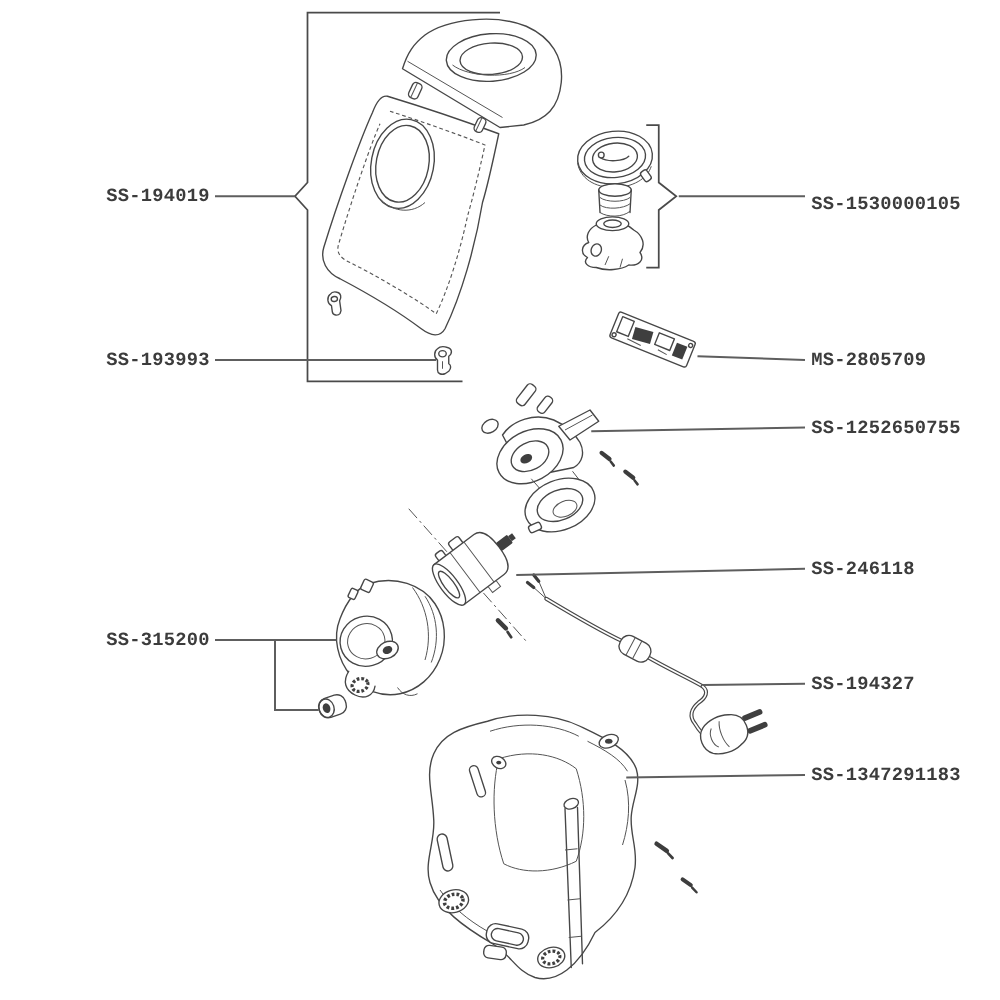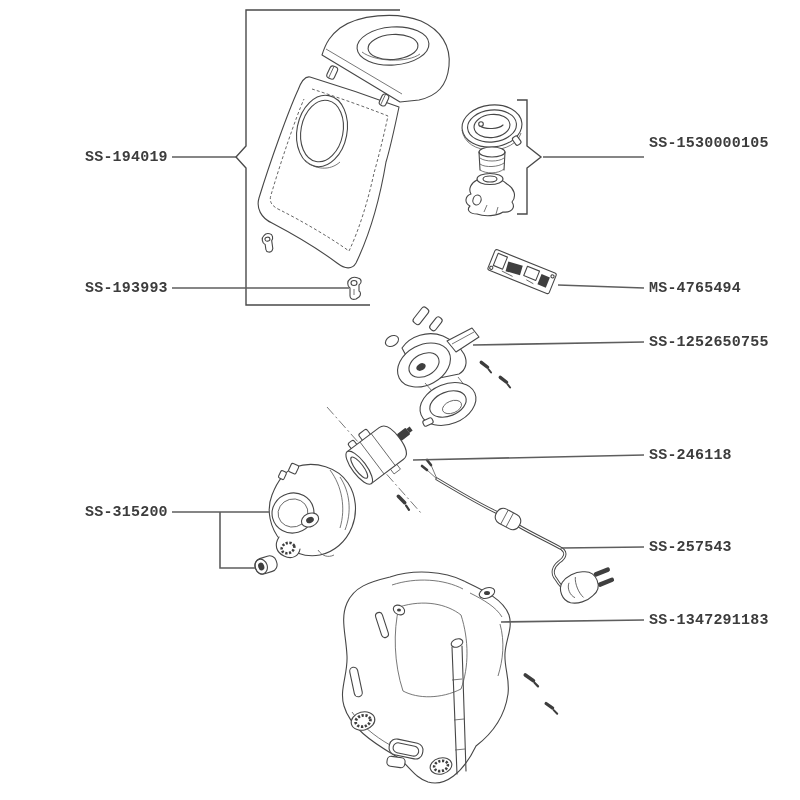--- a/index.html
+++ b/index.html
@@ -264,19 +264,19 @@
     <path class="leader" d="M473,345 L644,342"></path>
     <path class="leader" d="M413,460 L644,455"></path>
     <path class="leader" d="M562,548 L644,547"></path>
     <path class="leader" d="M501,622 L644,620"></path>
   </g>
 </svg>
 
   <div class="lbl" style="left:85px;top:150px">SS-194019</div>
   <div class="lbl" style="left:85px;top:281px">SS-193993</div>
   <div class="lbl" style="left:85px;top:505px">SS-315200</div>
-  <div class="lbl" style="left:649px;top:136px">SS-1530000105</div>
-  <div class="lbl" style="left:649px;top:281px">MS-4765494</div>
+  <div class="lbl" style="left:649px;top:156px">SS-1530000105</div>
+  <div class="lbl" style="left:649px;top:281px">MS-2805709</div>
   <div class="lbl" style="left:649px;top:335px">SS-1252650755</div>
   <div class="lbl" style="left:649px;top:448px">SS-246118</div>
-  <div class="lbl" style="left:649px;top:540px">SS-257543</div>
+  <div class="lbl" style="left:649px;top:540px">SS-194327</div>
   <div class="lbl" style="left:649px;top:613px">SS-1347291183</div>
 </div>
 
 </body></html>

